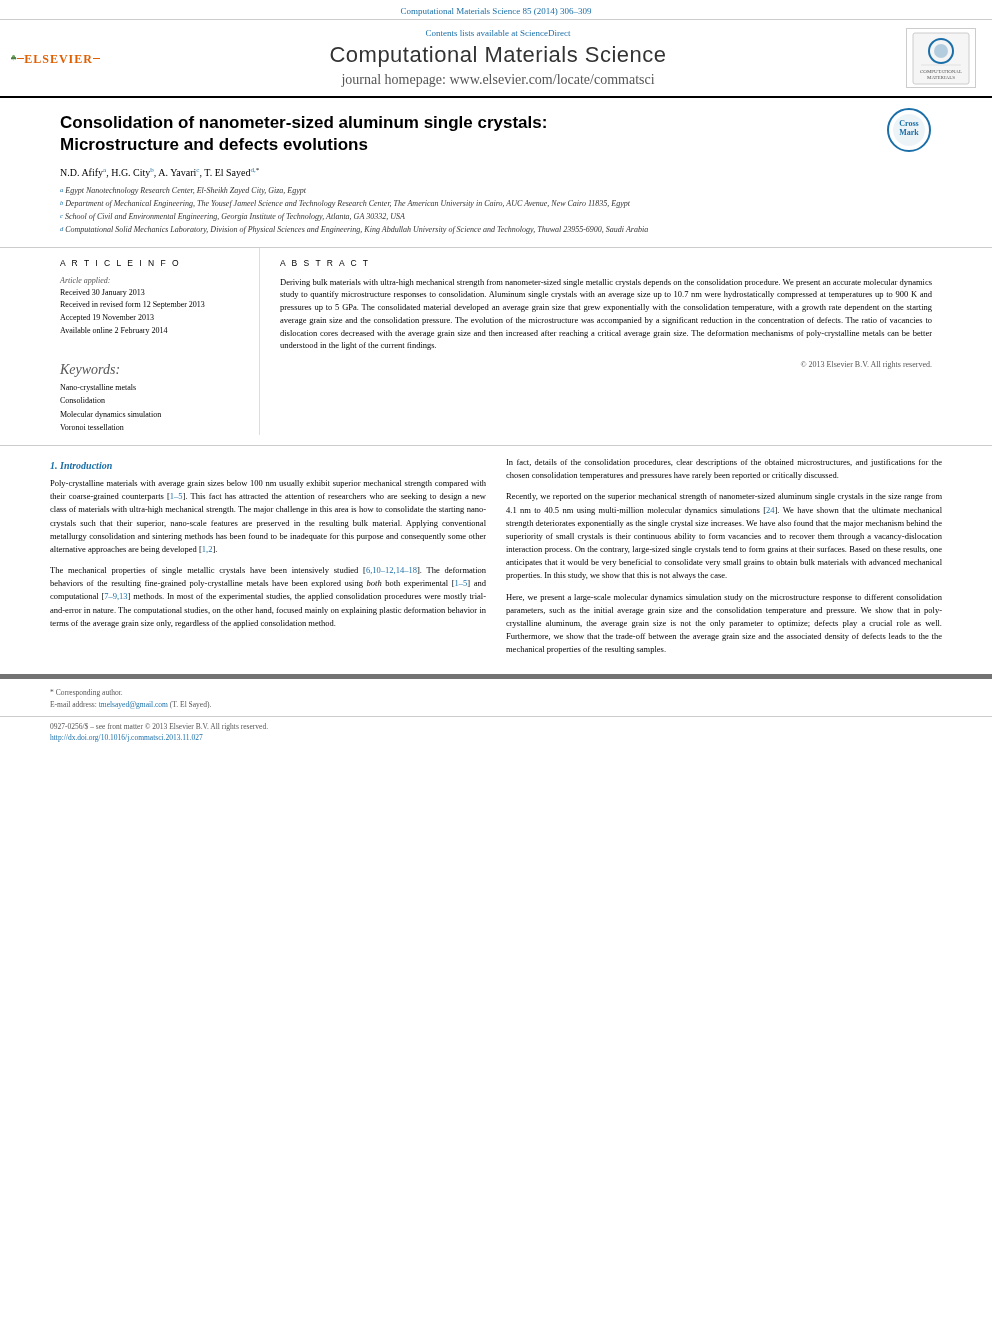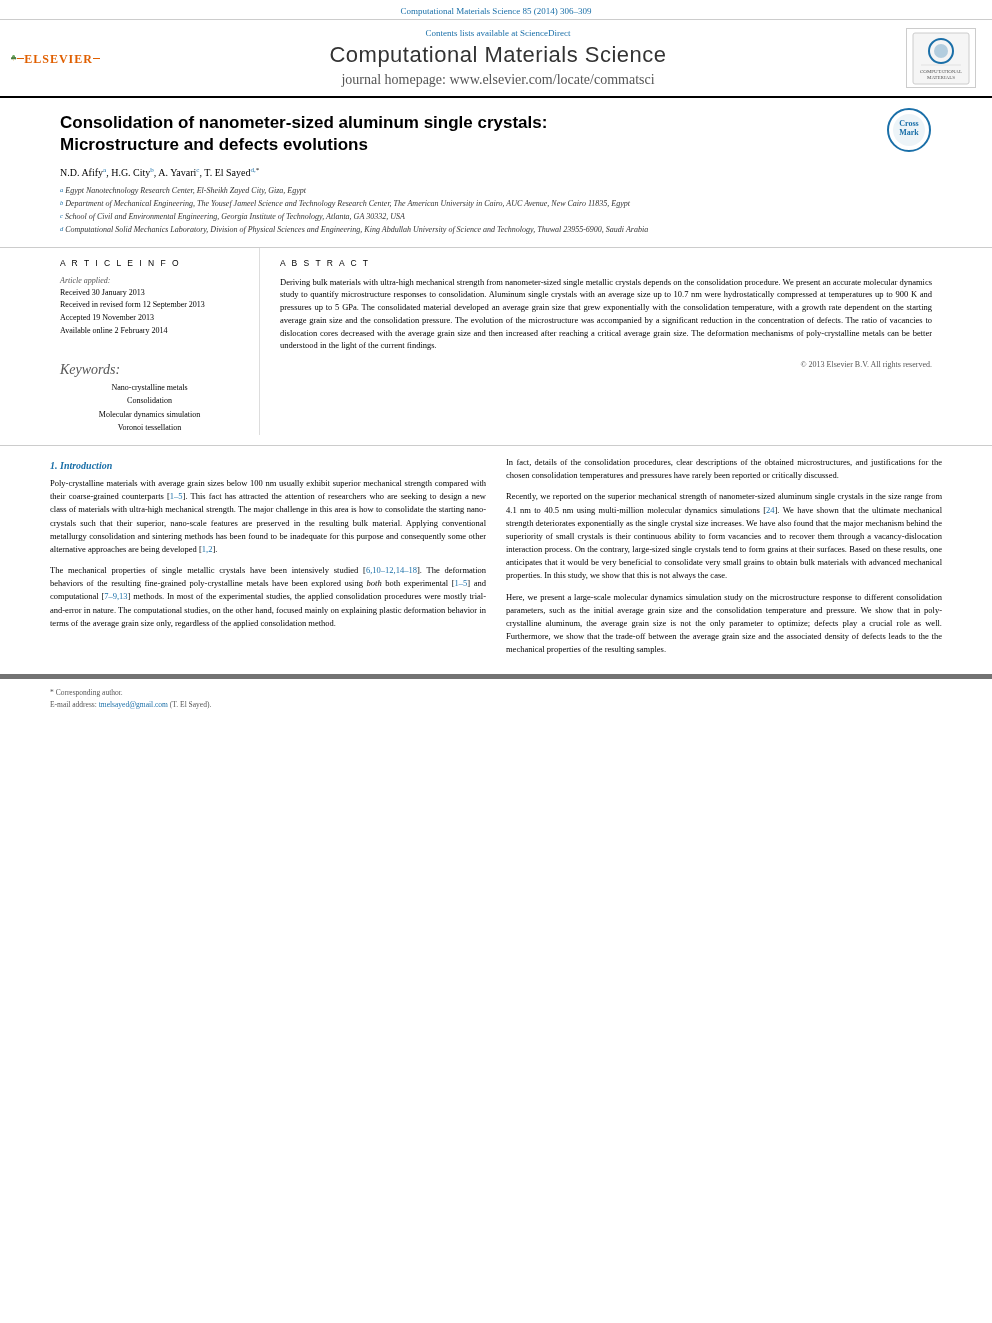--- a/index.html
+++ b/index.html
@@ -185,21 +185,20 @@
       font-size: 14px;
       font-style: italic;
       color: #555;
       margin-bottom: 3px;
       margin-top: 24px;
     }
     .keyword-item {
       font-size: 8px;
       color: #000;
       line-height: 1.7;
-      text-align: center;
     }
     .abstract-text {
       font-size: 8.5px;
       line-height: 1.5;
       color: #000;
       text-align: justify;
     }
     .copyright-line {
       font-size: 8px;
       color: #555;
@@ -404,14 +403,20 @@
     <div class="footnote-line">
       <span>* Corresponding author.</span>
     </div>
     <div class="footnote-line">
       <span>E-mail address:</span>
       <span style="color:#1a6fa8;">tmelsayed@gmail.com</span>
       <span>(T. El Sayed).</span>
     </div>
   </div>
 
+  <div class="bottom-bar">
+    <div class="footnote-line">0927-0256/$ – see front matter © 2013 Elsevier B.V. All rights reserved.</div>
+    <div class="footnote-line">
+      <span style="color:#1a6fa8;">http://dx.doi.org/10.1016/j.commatsci.2013.11.027</span>
+    </div>
+  </div>
 
 </div>
 
 </body></html>

